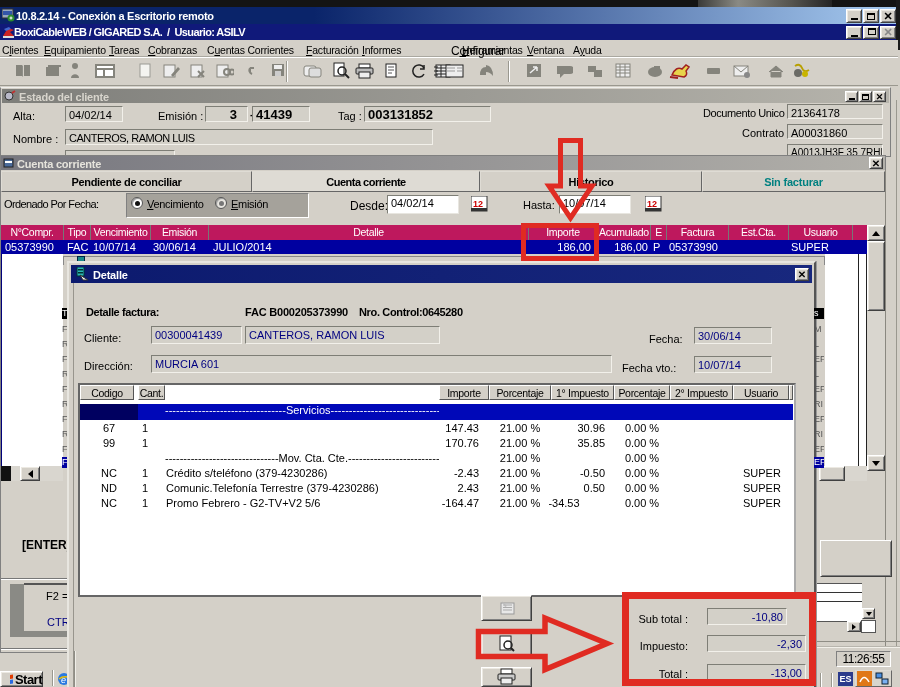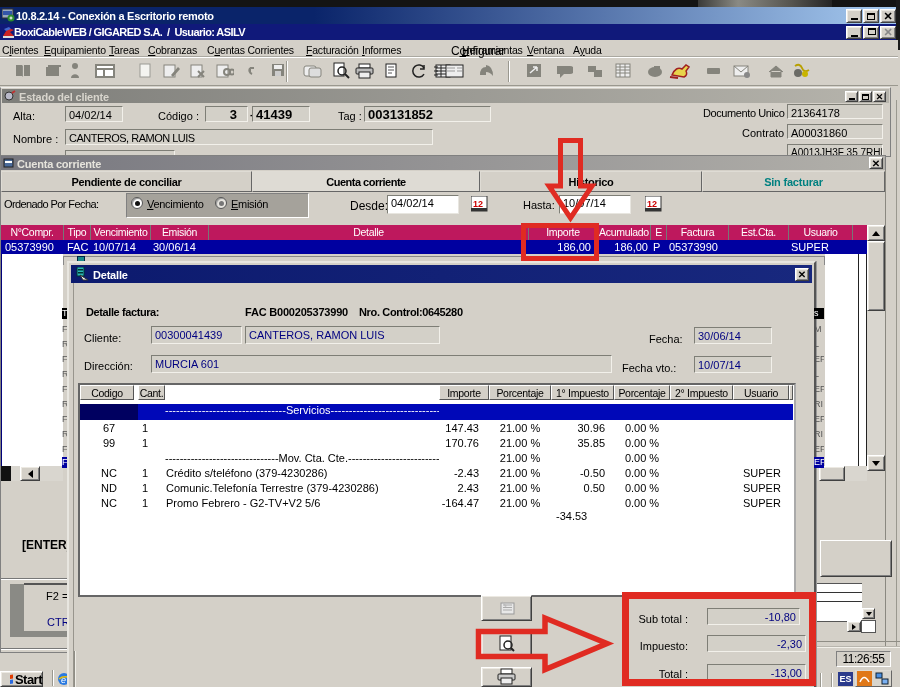--- a/index.html
+++ b/index.html
@@ -240,21 +240,21 @@
 <div class="abs btn" style="left:845px;top:91px;width:13px;height:11px">
     <span style="margin-top:5px;width:6px;border-bottom:2px solid #000"></span>
   </div>
 <div class="abs btn" style="left:859px;top:91px;width:13px;height:11px">
     <span style="width:7px;height:6px;border:1px solid #000;border-top:2px solid #000"></span>
   </div>
 <div class="abs btn" style="left:873px;top:91px;width:13px;height:11px;font-size:9px;font-weight:bold">✕</div>
 
 <div class="abs" style="left:13px;top:110px">Alta:</div>
 <div class="abs fld" style="left:65px;top:106px;width:58px;height:16px">04/02/14</div>
-<div class="abs" style="left:158px;top:110px">Código :</div>
+<div class="abs" style="left:158px;top:110px">Emisión :</div>
 <div class="abs fld b" style="left:205px;top:106px;width:43px;height:16px;text-align:right;font-size:13px;padding-right:10px">3</div>
 <div class="abs b" style="left:250px;top:108px">-</div>
 <div class="abs fld b" style="left:252px;top:106px;width:58px;height:16px;font-size:13px">41439</div>
 <div class="abs" style="left:338px;top:110px">Tag :</div>
 <div class="abs fld b" style="left:364px;top:106px;width:127px;height:16px;font-size:13px">003131852</div>
 <div class="abs" style="left:703px;top:107px;letter-spacing:-0.4px">Documento Unico</div>
 <div class="abs fld" style="left:787px;top:104px;width:96px;height:15px">21364178</div>
 <div class="abs" style="left:742px;top:127px">Contrato :</div>
 <div class="abs fld" style="left:787px;top:124px;width:96px;height:15px">A00031860</div>
 <div class="abs" style="left:13px;top:133px">Nombre :</div>
@@ -313,20 +313,21 @@
     <div class="abs" style="left: 666px; top: 0px; width: 62px; height: 15px; line-height: 15px; text-align: center; border-right: 1px solid rgb(119, 119, 119); overflow: hidden; font-size: 10.5px; letter-spacing: -0.3px;">Factura</div>
     <div class="abs" style="left: 728px; top: 0px; width: 60px; height: 15px; line-height: 15px; text-align: center; border-right: 1px solid rgb(119, 119, 119); overflow: hidden; font-size: 10.5px; letter-spacing: -0.3px;">Est.Cta.</div>
     <div class="abs" style="left: 788px; top: 0px; width: 64px; height: 15px; line-height: 15px; text-align: center; border-right: 1px solid rgb(119, 119, 119); overflow: hidden; font-size: 10.5px; letter-spacing: -0.3px;">Usuario</div>
   </div>
 
 <div id="ccrow" class="abs" style="left:1px;top:240px;width:866px;height:14px;background:#0000A0;color:#fff;font-size:11px">
     <div class="abs" style="left: 4px; top: 0px; width: 59px; height: 14px; line-height: 14px; overflow: hidden; text-align: left;">05373990</div>
     <div class="abs" style="left: 66px; top: 0px; width: 24px; height: 14px; line-height: 14px; overflow: hidden; text-align: left;">FAC</div>
     <div class="abs" style="left: 92px; top: 0px; width: 57px; height: 14px; line-height: 14px; overflow: hidden; text-align: left;">10/07/14</div>
     <div class="abs" style="left: 152px; top: 0px; width: 55px; height: 14px; line-height: 14px; overflow: hidden; text-align: left;">30/06/14</div>
+    <div class="abs" style="left: 212px; top: 0px; width: 200px; height: 14px; line-height: 14px; overflow: hidden; text-align: left;">JULIO/2014</div>
     <div class="abs" style="left: 528px; top: 0px; width: 62px; height: 14px; line-height: 14px; overflow: hidden; text-align: right;">186,00</div>
     <div class="abs" style="left: 597px; top: 0px; width: 50px; height: 14px; line-height: 14px; overflow: hidden; text-align: right;">186,00</div>
     <div class="abs" style="left: 652px; top: 0px; width: 14px; height: 14px; line-height: 14px; overflow: hidden; text-align: left;">P</div>
     <div class="abs" style="left: 668px; top: 0px; width: 60px; height: 14px; line-height: 14px; overflow: hidden; text-align: left;">05373990</div>
     <div class="abs" style="left: 790px; top: 0px; width: 60px; height: 14px; line-height: 14px; overflow: hidden; text-align: left;">SUPER</div>
   </div>
 
 <div class="abs" style="left:1px;top:254px;width:62px;height:212px;background:#fff;border-left:1px solid #00007a"></div>
 <div class="abs" style="left:825px;top:254px;width:42px;height:212px;background:#fff;border-right:1px solid #222"></div>
 
@@ -494,21 +495,21 @@
       <div class="abs" style="left: 465px; width: 60px; overflow: hidden; text-align: right;">0.50</div>
       <div class="abs" style="left: 534px; width: 56px; overflow: hidden; text-align: center;">0.00 %</div>
       <div class="abs" style="left: 663px; width: 50px; overflow: hidden; text-align: left;">SUPER</div>
     </div>
     <div class="abs" style="left: 80px; top: 497px; width: 713px; height: 15px; font-size: 11px;">
       <div class="abs" style="left: 14px; width: 30px; overflow: hidden; text-align: center;">NC</div>
       <div class="abs" style="left: 58px; width: 14px; overflow: hidden; text-align: center;">1</div>
       <div class="abs" style="left: 86px; width: 270px; overflow: hidden; text-align: left;">Promo Febrero - G2-TV+V2 5/6</div>
       <div class="abs" style="left: 345px; width: 54px; overflow: hidden; text-align: right;">-164.47</div>
       <div class="abs" style="left: 409px; width: 62px; overflow: hidden; text-align: center;">21.00 %</div>
-      <div class="abs" style="left: 476px; width: 60px; overflow: hidden; text-align: left; margin-top: 13px;">-34.53</div>
+      <div class="abs" style="left: 454px; width: 60px; overflow: hidden; text-align: center;">-34.53</div>
       <div class="abs" style="left: 534px; width: 56px; overflow: hidden; text-align: center;">0.00 %</div>
       <div class="abs" style="left: 663px; width: 50px; overflow: hidden; text-align: left;">SUPER</div>
     </div>
   </div>
 
 <div class="abs btn" style="left:481px;top:595px;width:51px;height:26px">
     <svg width="20" height="18">
       <rect x="4" y="4" width="13" height="11" fill="#e8e8e8" stroke="#999"></rect>
       <path d="M6 6 h9 M6 8.5 h9 M6 11 h9" stroke="#aaa"></path>
       <path d="M5 2 l5 5 -2 1 z" fill="#bbb"></path>
@@ -523,21 +524,21 @@
   </div>
 <div class="abs btn" style="left:481px;top:667px;width:51px;height:20px">
     <svg width="22" height="18">
       <rect x="5" y="1" width="11" height="5" fill="#fff" stroke="#222"></rect>
       <rect x="2" y="6" width="17" height="6" rx="1" fill="#ccc" stroke="#222"></rect>
       <rect x="5" y="10" width="11" height="6" fill="#eee" stroke="#222"></rect>
     </svg>
   </div>
 
 <div class="abs" style="left:630px;top:613px;width:58px;text-align:right;font-size:11px">Sub total :</div>
-<div class="abs fld nav" style="left:707px;top:608px;width:93px;height:17px;text-align:right">-10,80</div>
+<div class="abs fld nav" style="left:707px;top:608px;width:80px;height:17px;text-align:right">-10,80</div>
 <div class="abs" style="left:630px;top:640px;width:58px;text-align:right;font-size:11px">Impuesto:</div>
 <div class="abs fld nav" style="left:707px;top:635px;width:99px;height:17px;text-align:right">-2,30</div>
 <div class="abs" style="left:630px;top:668px;width:58px;text-align:right;font-size:11px">Total :</div>
 <div class="abs fld nav" style="left:707px;top:664px;width:99px;height:17px;text-align:right">-13,00</div>
 
 <div class="abs" style="left:74px;top:651px;width:2px;height:36px;background:#8f8d85;border-right:1px solid #f0eee8"></div>
 
 <svg class="abs" style="left:0;top:0;width:900px;height:687px;pointer-events:none" viewBox="0 0 900 687">
 <path d="M560.5 140.5 L580.5 140.5 L580.5 186 L592 186 L570.5 218 L549 186 L560.5 186 Z" fill="none" stroke="#e02b22" stroke-width="5"></path>
 <rect x="523.5" y="225.5" width="73" height="33" fill="none" stroke="#e02b22" stroke-width="5"></rect>

